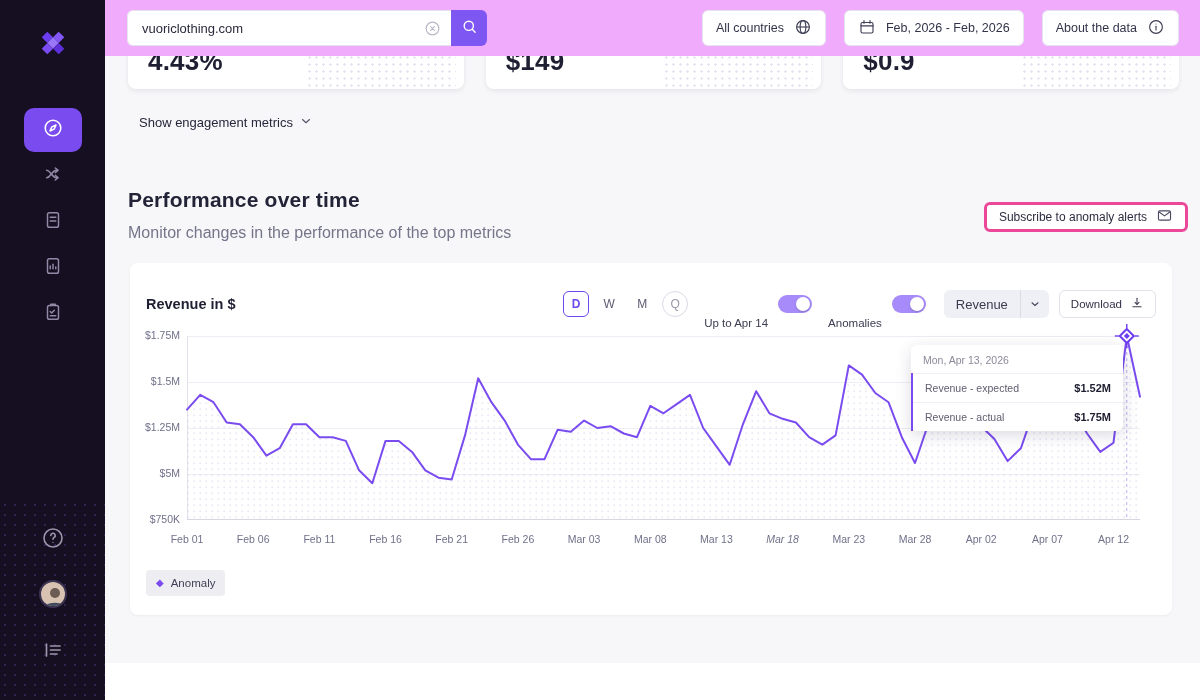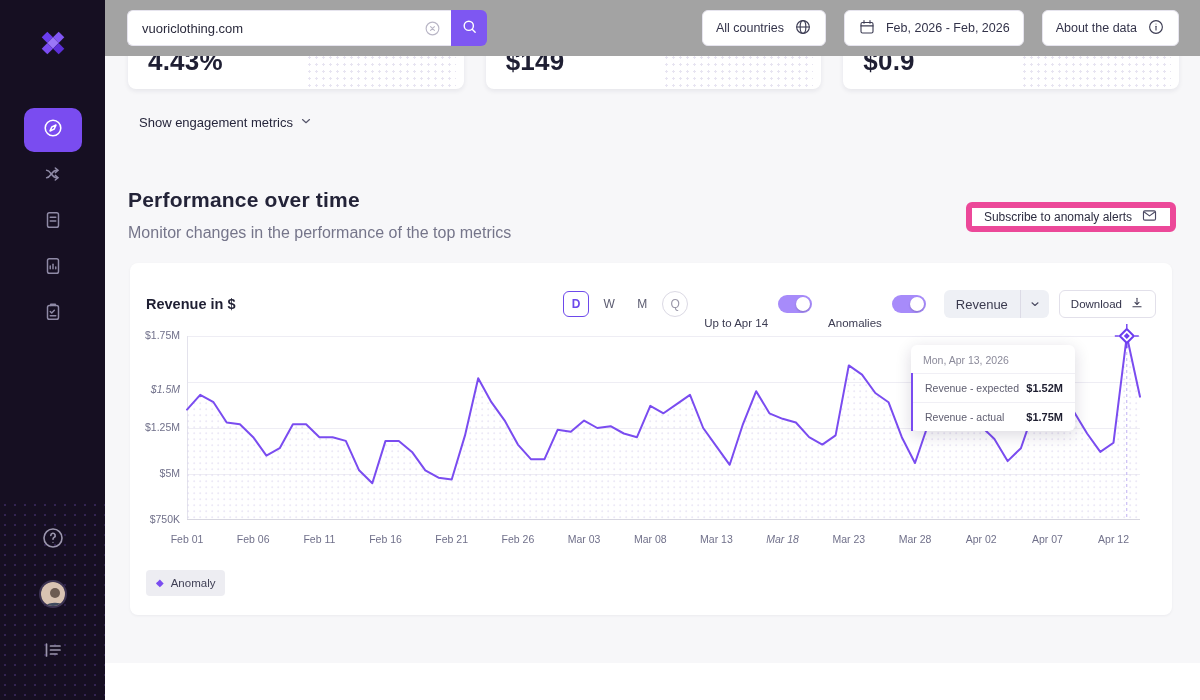--- a/index.html
+++ b/index.html
@@ -24,42 +24,42 @@
     background-size:10px 10px;opacity:.55;pointer-events:none;}
   .logo{position:absolute;top:26px;left:50%;transform:translateX(-50%);width:34px;height:34px;}
   .side-nav{position:absolute;top:108px;left:0;width:105px;display:flex;flex-direction:column;gap:2px;align-items:center;}
   .nav-item{width:58px;height:44px;display:flex;align-items:center;justify-content:center;border-radius:10px;color:#8f8aa6;cursor:pointer;}
   .nav-item.active{background:var(--accent);color:#ffffff;}
   .side-bottom-item{position:absolute;left:50%;transform:translateX(-50%);color:#9b96ad;cursor:pointer;}
   .avatar{width:28px;height:28px;border-radius:50%;overflow:hidden;border:2px solid #3c3352;}
 
   
   .main{position:relative;flex:1;height:700px;background:var(--content-bg);}
-  .topbar{position:absolute;top:0;left:0;right:0;height:56px;background:#a3a3a3;z-index:10;display:flex;align-items:center;padding:0 21px 0 22px;}
+  .topbar{position:absolute;top:0;left:0;right:0;height:56px;background:#f0abfc;z-index:10;display:flex;align-items:center;padding:0 21px 0 22px;}
   .search-group{display:flex;width:360px;height:36px;}
   .search-box{flex:1;display:flex;align-items:center;border:1px solid var(--border);border-right:none;border-radius:6px 0 0 6px;background:#fff;padding:0 10px 0 14px;}
   .search-box input{border:none;outline:none;flex:1;font-size:13px;color:#2a2a3c;font-family:inherit;background:transparent;}
   .icon-btn{display:flex;align-items:center;justify-content:center;cursor:pointer;}
   .search-submit{width:36px;height:36px;background:#7e57f2;border:none;border-radius:0 6px 6px 0;display:flex;align-items:center;justify-content:center;cursor:pointer;}
   .topbar-right{margin-left:auto;display:flex;align-items:center;gap:18px;}
   .pill-btn{display:flex;align-items:center;gap:10px;height:36px;padding:0 13px;border:1px solid var(--border);border-radius:6px;background:#fff;font-size:12.5px;color:#33334a;cursor:pointer;white-space:nowrap;}
 
   
   .content{position:absolute;top:56px;left:0;right:0;height:607px;background:var(--content-bg);z-index:5;}
   .cards-row{position:absolute;top:-72px;left:23px;right:21px;display:flex;gap:22px;}
   .metric-card{position:relative;flex:1;height:105px;background:#fff;border-radius:8px;box-shadow:0 2px 5px rgba(25,20,60,.08);overflow:hidden;}
   .metric-card .dots{position:absolute;top:0;bottom:0;right:8px;width:150px;
     background-image:radial-gradient(#e7e4f1 1.3px,transparent 1.4px);background-size:7px 7px;}
   .metric-value{position:absolute;left:20px;bottom:12px;font-size:26px;font-weight:700;color:var(--text-dark);letter-spacing:.2px;}
 
   .engagement-link{position:absolute;top:58px;left:34px;display:flex;align-items:center;gap:6px;font-size:13px;font-weight:500;color:#26263c;cursor:pointer;}
 
   .section-title{position:absolute;top:132px;left:23px;font-size:21px;font-weight:700;color:#232338;letter-spacing:.2px;}
   .section-subtitle{position:absolute;top:168px;left:23px;font-size:16px;color:var(--text-gray);}
-  .subscribe-btn{position:absolute;top:146px;right:24px;height:30px;display:flex;align-items:center;gap:9px;padding:0 12px;background:#fff;border:6px solid #ec4899;border-radius:6px;font-size:12px;color:#2c2c40;cursor:pointer;}
+  .subscribe-btn{position:absolute;top:146px;right:12px;height:30px;display:flex;align-items:center;gap:9px;padding:0 12px;background:#fff;border:3px solid #ec4899;border-radius:6px;font-size:12px;color:#2c2c40;cursor:pointer;}
 
   
   .chart-card{position:absolute;top:207px;left:25px;width:1042px;height:352px;background:#fff;border-radius:8px;box-shadow:0 1px 3px rgba(25,20,60,.05);}
   .chart-header{display:flex;align-items:center;justify-content:space-between;padding:16px 16px 0 16px;}
   .chart-title{font-size:14.5px;font-weight:700;color:var(--text-dark);}
   .chart-controls{display:flex;align-items:center;gap:10px;}
   .gran-group{display:flex;align-items:center;gap:7px;margin-right:6px;}
   .gran-btn{width:26px;height:26px;display:flex;align-items:center;justify-content:center;font-size:12px;color:#5b5b70;cursor:pointer;background:transparent;border:none;font-family:inherit;}
   .gran-btn.selected{border:1.5px solid #6d49eb;border-radius:6px;color:#6d49eb;font-weight:700;}
   .gran-btn.quarter{border:1px solid #dbd9e4;border-radius:50%;color:#9a97a8;}
@@ -70,21 +70,21 @@
   .metric-dropdown .dd-text{padding:0 12px;font-size:13px;color:#3a3a4e;}
   .metric-dropdown .dd-sep{width:1px;height:28px;background:#dcdbe6;}
   .metric-dropdown .dd-caret{width:28px;height:28px;display:flex;align-items:center;justify-content:center;color:#4a4a60;}
   .download-btn{display:flex;align-items:center;gap:8px;height:28px;padding:0 11px;background:#fff;border:1px solid #e2e0ea;border-radius:6px;font-size:11.5px;color:#33334a;cursor:pointer;}
 
   .plot-zone{position:absolute;top:0;left:0;width:1042px;height:352px;}
   .plot-svg{position:absolute;left:57px;top:73px;overflow:visible;}
   .y-tick{position:absolute;left:0;width:50px;text-align:right;font-size:10.5px;color:#70708a;}
   .x-tick{position:absolute;top:270px;width:66px;text-align:center;font-size:10.5px;color:#70708a;}
 
-  .tooltip{position:absolute;left:781px;top:82px;width:164px;background:#fff;border-radius:6px;box-shadow:0 4px 16px rgba(30,20,60,.16);z-index:6;}
+  .tooltip{position:absolute;left:781px;top:82px;width:212px;background:#fff;border-radius:6px;box-shadow:0 4px 16px rgba(30,20,60,.16);z-index:6;}
   .tooltip-date{padding:9px 12px 7px 12px;font-size:10.5px;color:#8b8a9a;}
   .tooltip-rows{border-left:2px solid var(--accent);}
   .tooltip-row{display:flex;align-items:center;justify-content:space-between;padding:8px 12px;border-top:1px solid #f0eff5;}
   .tooltip-row .t-label{font-size:10.5px;color:#5f5e70;}
   .tooltip-row .t-value{font-size:11px;font-weight:700;color:#1e1e30;}
 
   .legend-chip{position:absolute;left:16px;top:307px;height:26px;display:flex;align-items:center;gap:7px;background:#ededf2;border-radius:4px;padding:0 10px;}
   .legend-chip .diamond{color:var(--accent);font-size:10px;line-height:1;}
   .legend-chip .legend-text{font-size:11.5px;color:#3f3f55;}
 
@@ -376,21 +376,21 @@
                 <span class="t-value">$1.75M</span>
               </div>
             </div>
           </div>
 
           <div class="legend-chip">
             <span class="diamond">◆</span>
             <span class="legend-text">Anomaly</span>
           </div>
         <div class="y-tick" style="top: 66px;">$1.75M</div>
-            <div class="y-tick" style="top: 120px; font-style: italic;">$1.5M</div>
+            <div class="y-tick" style="top: 112px;">$1.5M</div>
             <div class="y-tick" style="top: 158px;">$1.25M</div>
             <div class="y-tick" style="top: 204px;">$5M</div>
             <div class="y-tick" style="top: 250px;">$750K</div>
             <div class="x-tick" style="left: 24px;">Feb 01</div>
             <div class="x-tick" style="left: 90.1806px;">Feb 06</div>
             <div class="x-tick" style="left: 156.361px;">Feb 11</div>
             <div class="x-tick" style="left: 222.542px;">Feb 16</div>
             <div class="x-tick" style="left: 288.722px;">Feb 21</div>
             <div class="x-tick" style="left: 354.903px;">Feb 26</div>
             <div class="x-tick" style="left: 421.083px;">Mar 03</div>

